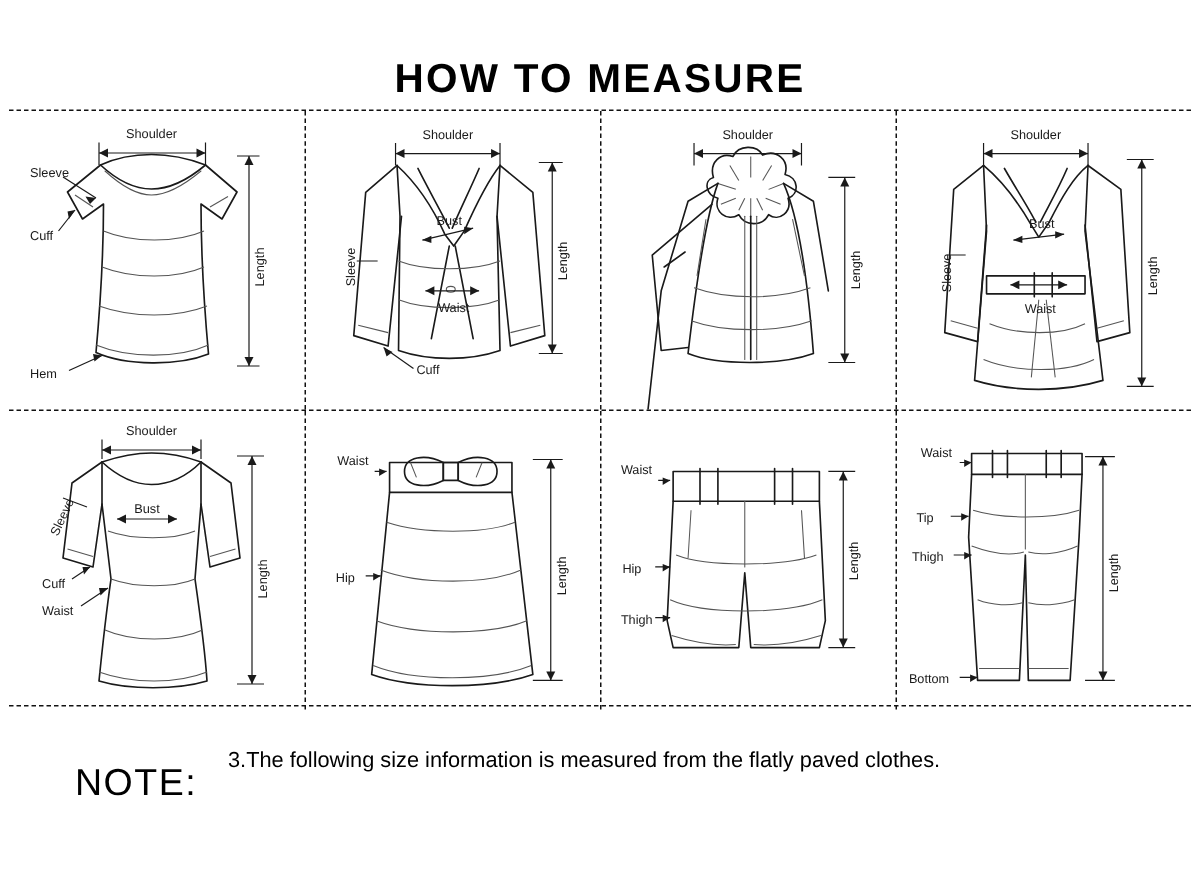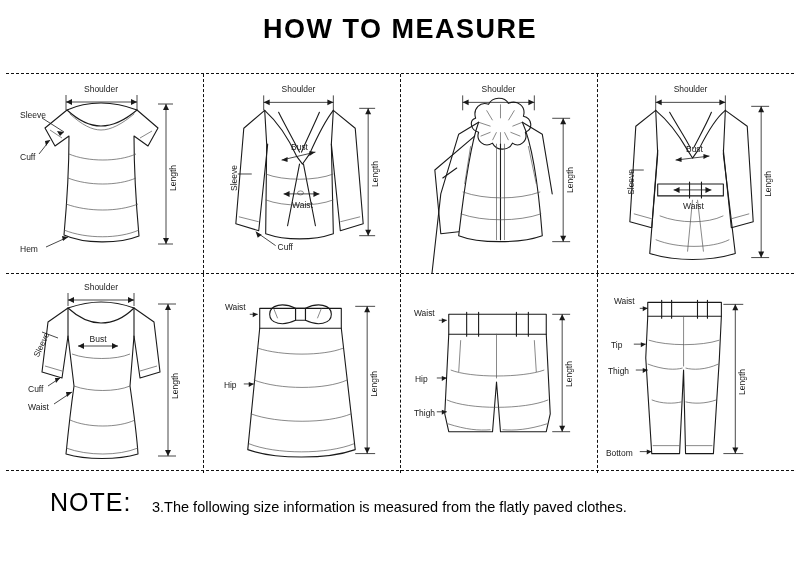--- a/index.html
+++ b/index.html
@@ -19,21 +19,21 @@
     width: 800px;
     height: 586px;
     position: relative;
     box-sizing: border-box;
   }
   .title {
     text-align: center;
     font-size: 27px;
     font-weight: bold;
     letter-spacing: 1.5px;
-    padding-top: 14px;
+    padding-top: 37px;
     color: #000;
   }
   .grid {
     position: absolute;
     left: 6px;
     top: 73px;
     width: 788px;
     height: 398px;
     border-top: 1.5px dashed #111;
     border-bottom: 1.5px dashed #111;
@@ -64,21 +64,21 @@
   }
   .note {
     position: absolute;
     left: 0;
     top: 480px;
     width: 800px;
   }
   .note-label {
     position: absolute;
     left: 50px;
-    top: 8px;
+    top: 28px;
     font-size: 25px;
     letter-spacing: 1px;
     color: #000;
   }
   .note-lines {
     position: absolute;
     left: 152px;
     top: 16px;
     width: 620px;
   }

